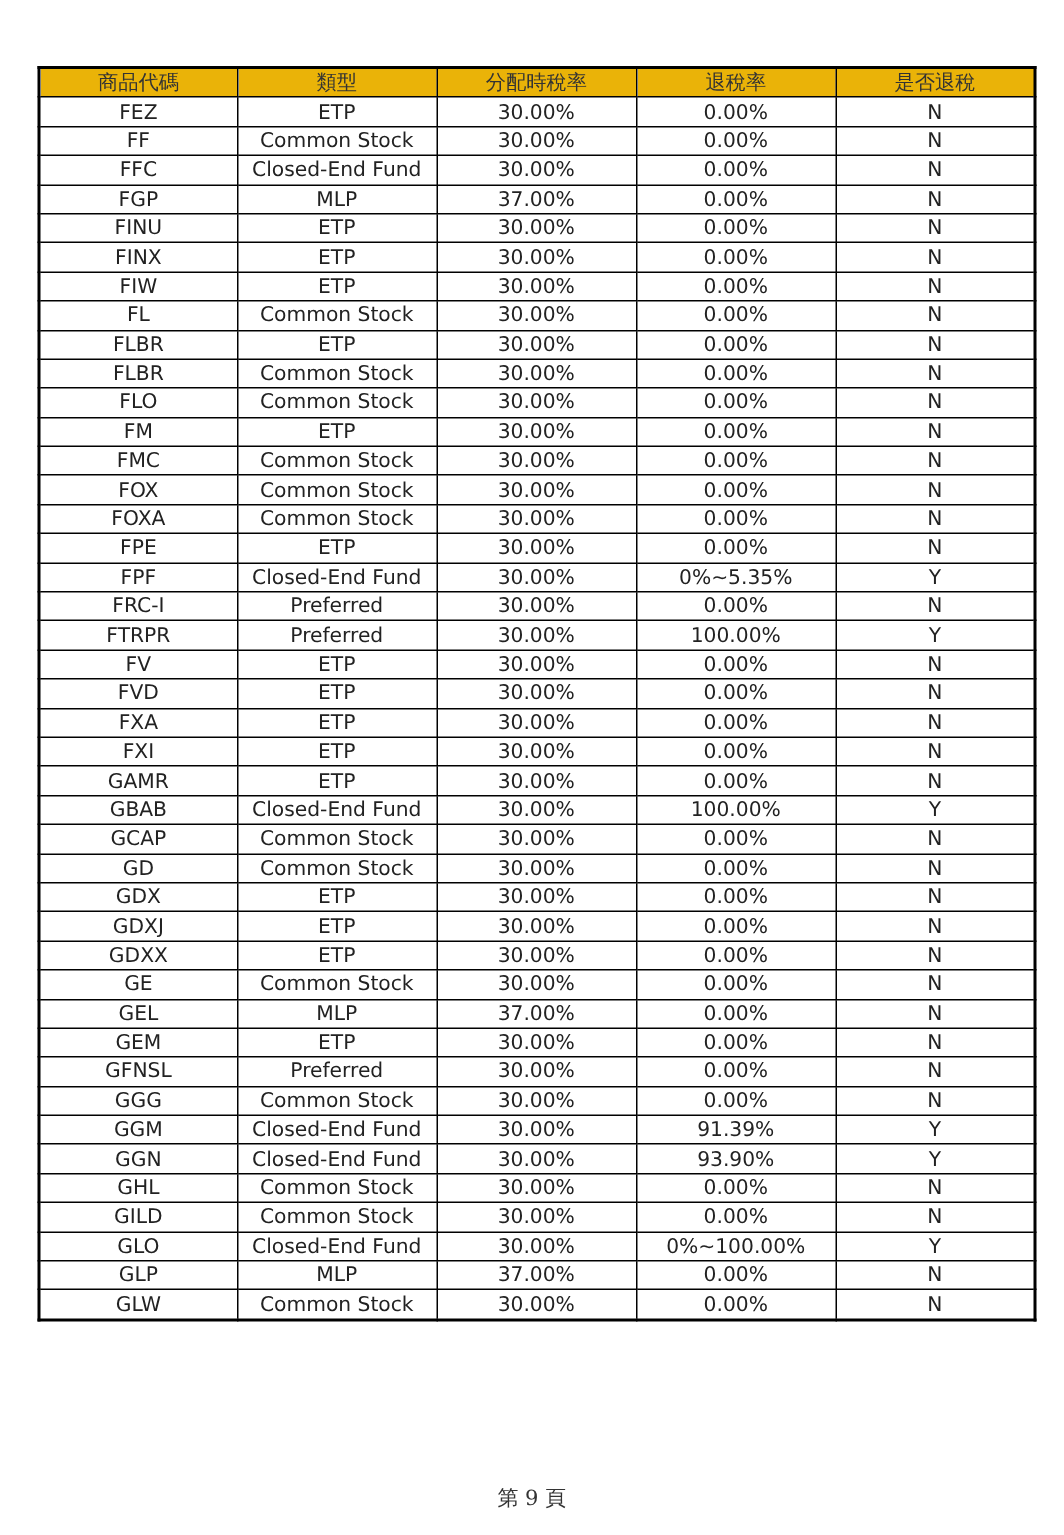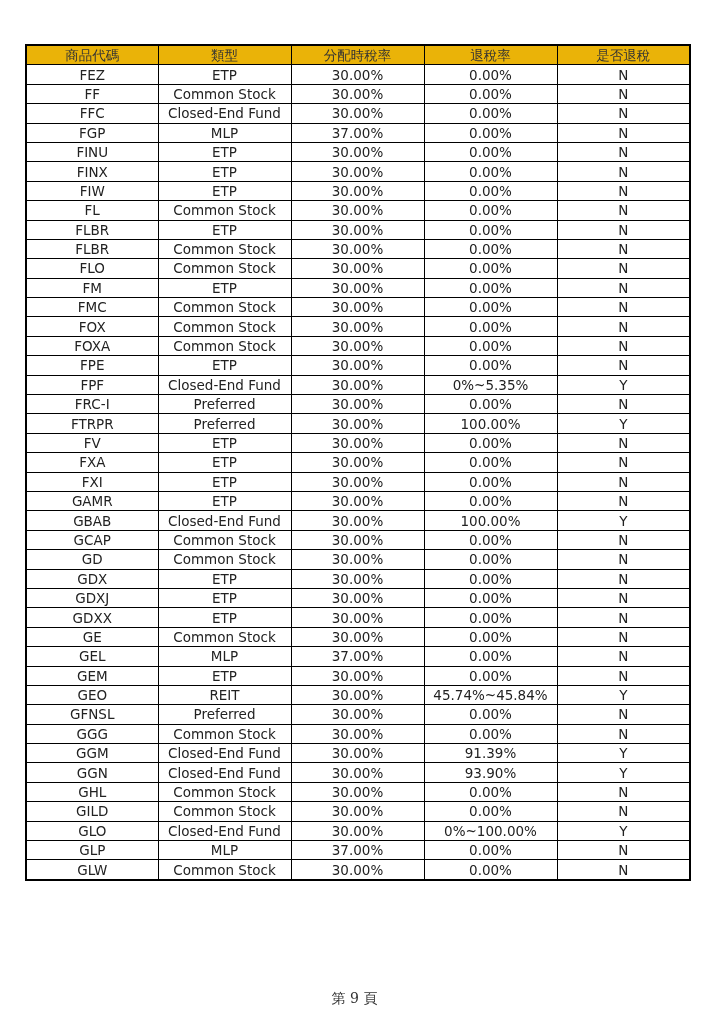--- a/index.html
+++ b/index.html
@@ -189,20 +189,27 @@
         <td>Y</td>
       </tr>
       <tr>
         <td>FV</td>
         <td>ETP</td>
         <td>30.00%</td>
         <td>0.00%</td>
         <td>N</td>
       </tr>
       <tr>
+        <td>FVD</td>
+        <td>ETP</td>
+        <td>30.00%</td>
+        <td>0.00%</td>
+        <td>N</td>
+      </tr>
+      <tr>
         <td>FXA</td>
         <td>ETP</td>
         <td>30.00%</td>
         <td>0.00%</td>
         <td>N</td>
       </tr>
       <tr>
         <td>FXI</td>
         <td>ETP</td>
         <td>30.00%</td>
@@ -271,27 +278,20 @@
         <td>37.00%</td>
         <td>0.00%</td>
         <td>N</td>
       </tr>
       <tr>
         <td>GEM</td>
         <td>ETP</td>
         <td>30.00%</td>
         <td>0.00%</td>
         <td>N</td>
-      </tr>
-      <tr>
-        <td>GEO</td>
-        <td>REIT</td>
-        <td>30.00%</td>
-        <td>45.74%~45.84%</td>
-        <td>Y</td>
       </tr>
       <tr>
         <td>GFNSL</td>
         <td>Preferred</td>
         <td>30.00%</td>
         <td>0.00%</td>
         <td>N</td>
       </tr>
       <tr>
         <td>GGG</td>

